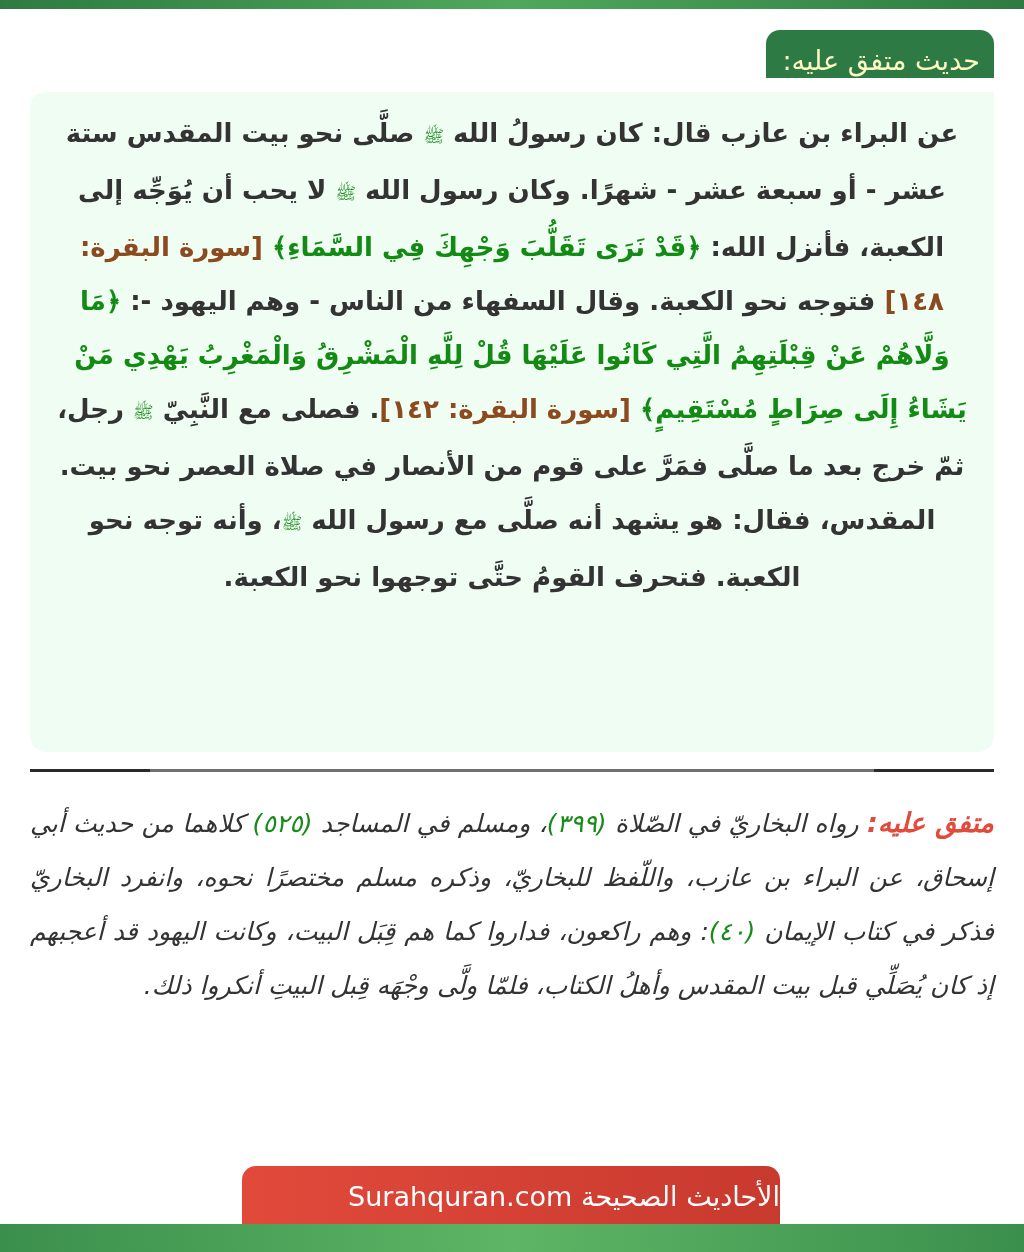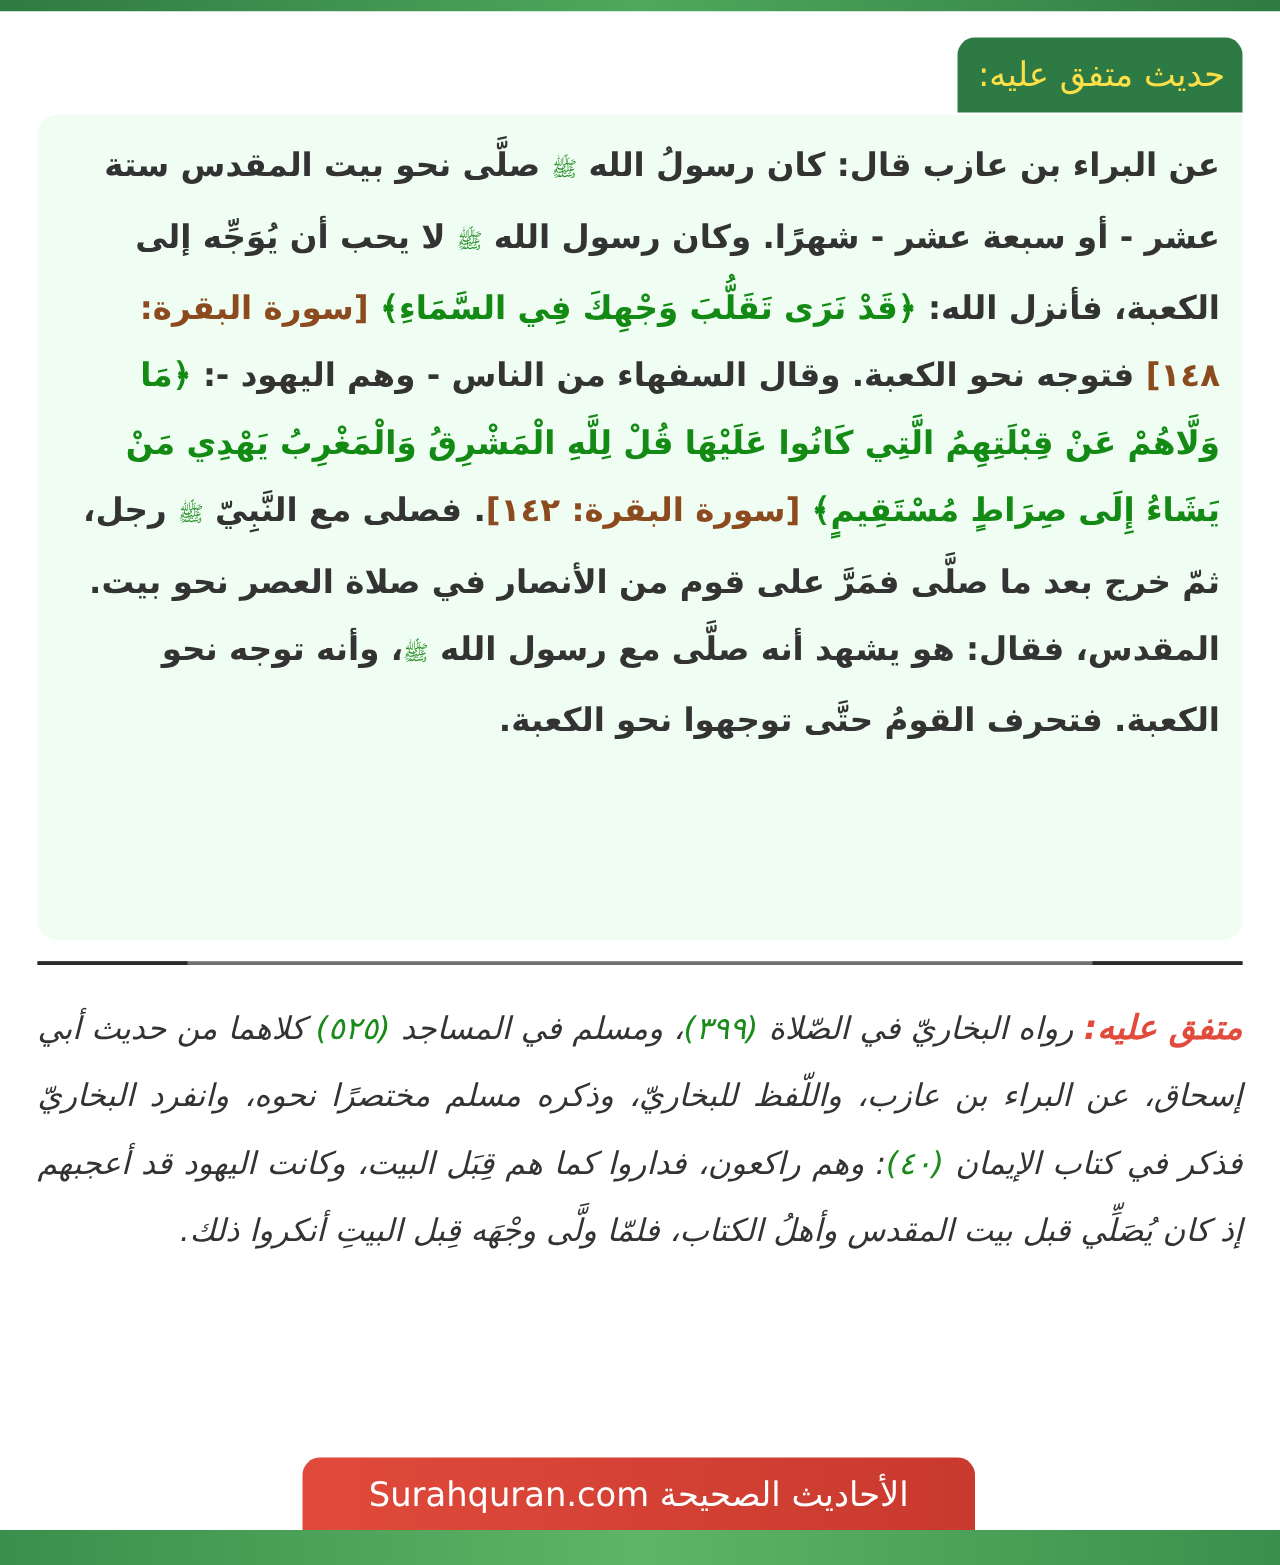--- a/index.html
+++ b/index.html
@@ -7,37 +7,37 @@
     width: 1024px; height: 1252px; position: relative; overflow: hidden;
     background: #ffffff;
     font-family: "DejaVu Sans", sans-serif;
     color: #333333;
   }
   .top-bar {
     position: absolute; left: 0; top: 0; width: 1024px; height: 9px;
     background: linear-gradient(90deg, #2f7a42 0%, #4fa85c 50%, #2f7a42 100%);
   }
   .header-tab {
-    position: absolute; right: 30px; top: 30px; height: 60px;
+    position: absolute; right: 30px; top: 30px; height: 48px;
     padding: 0 14px 0 16px;
-    background: #2e7a45; color: #fde047;
+    background: #2e7a45; color: #fef9c3;
     border-radius: 14px 14px 0 0;
     font-size: 27px; line-height: 62px;
     direction: rtl;
   }
   .card {
     position: absolute; left: 30px; top: 92px; width: 964px; height: 660px;
     background: #effdf3;
     border-radius: 0 0 16px 16px;
     border-top-left-radius: 16px;
     box-sizing: border-box;
     padding: 14px 18px 0 18px;
   }
   .card-text {
-    direction: rtl; 
+    direction: rtl; text-align: center;
     font-weight: bold; font-size: 26px; line-height: 54px;
     color: #333333;
   }
   .quran { color: #138a13; }
   .ref { color: #8c4a1f; }
   .saw { color: #1e8a1e; font-size: 17px; font-weight: normal; }
   .divider {
     position: absolute; left: 30px; top: 769px; width: 964px; height: 3px;
     background: #707070;
   }
@@ -47,21 +47,21 @@
     position: absolute; left: 30px; top: 796px; width: 964px;
     direction: rtl; text-align: justify; text-align-last: right;
     font-size: 25px; line-height: 54px; color: #333333; font-style: italic;
   }
   .lead { color: #e24b3c; font-weight: bold; font-size: 27px; }
   .num { color: #1a8a1a; }
   .footer-badge {
     position: absolute; left: 242px; top: 1166px; width: 538px; height: 62px;
     background: linear-gradient(90deg, #e14a3b, #c8392e);
     border-radius: 14px 14px 0 0;
-    color: #ffffff; font-size: 27px; line-height: 62px; text-align: center;
+    color: #ffffff; font-size: 27px; line-height: 62px; 
     direction: rtl;
   }
   .bottom-bar {
     position: absolute; left: 0; top: 1224px; width: 1024px; height: 28px;
     background: linear-gradient(90deg, #3b8f4c 0%, #5eb565 50%, #3b8f4c 100%);
   }
 </style>
 </head>
 <body>
 

